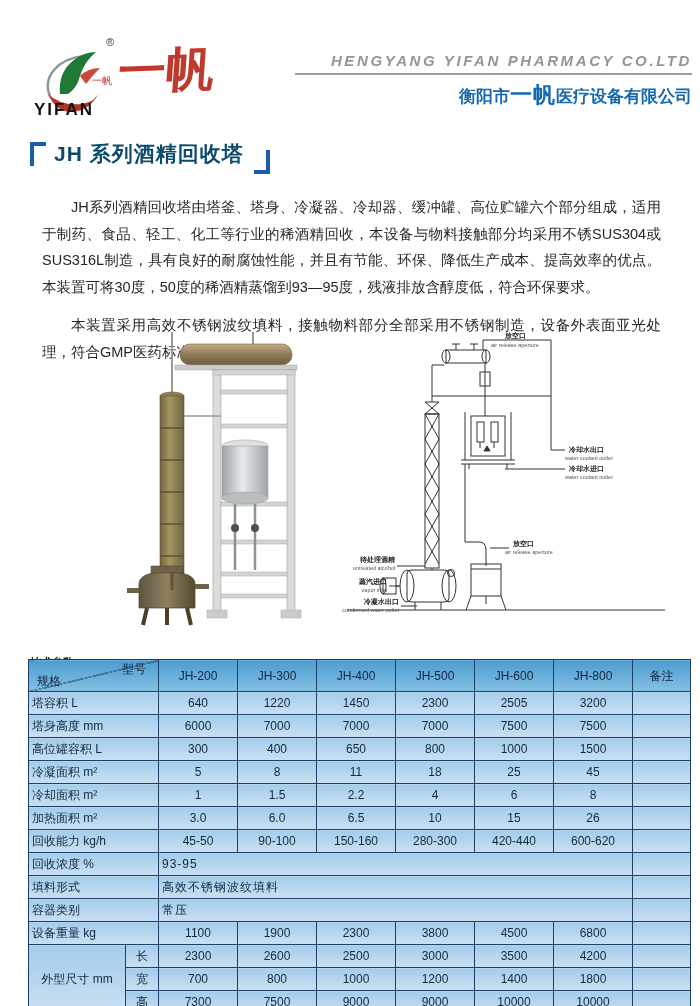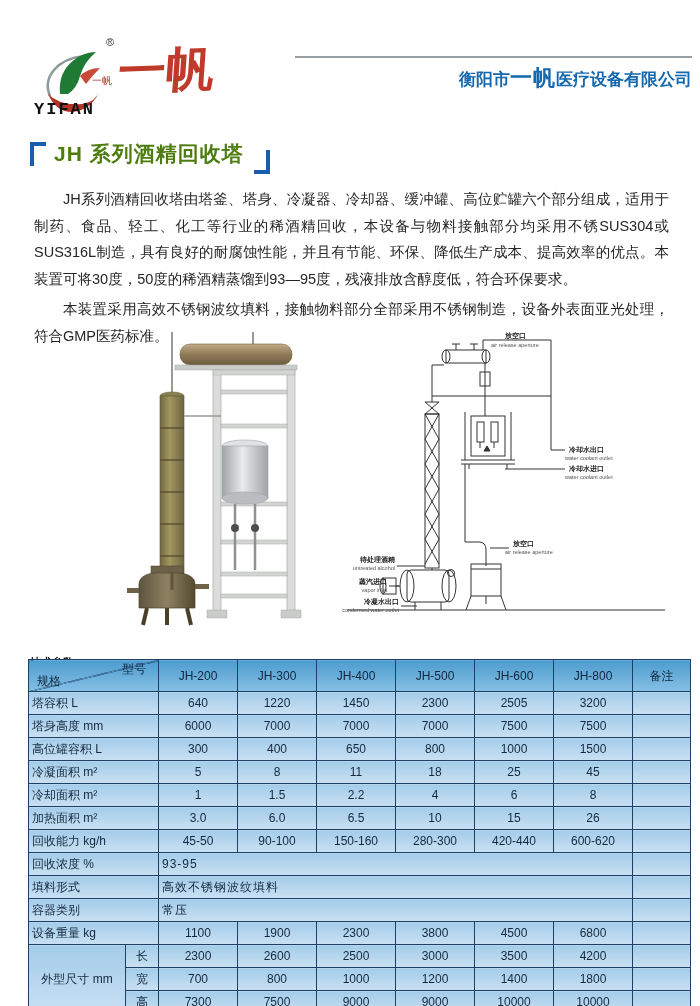--- a/index.html
+++ b/index.html
@@ -2,44 +2,44 @@
 <html><head>
 <meta charset="utf-8">
 <style>
   html,body{margin:0;padding:0;}
   body{width:700px;height:1006px;position:relative;background:#ffffff;
        font-family:"Liberation Sans",sans-serif;color:#2b2b2b;overflow:hidden;}
 
   
   .hdr{position:absolute;left:0;top:0;width:700px;height:130px;}
   .logo{position:absolute;left:30px;top:32px;width:92px;height:92px;}
-  .logo-en{position:absolute;left:34px;top:100px;font-family:Liberation Mono, monospace;
+  .logo-en{position:absolute;left:34px;top:100px;font-family:Liberation Sans, sans-serif;
            font-weight:bold;font-size:17px;letter-spacing:2px;color:#111;}
   .brand-cn{position:absolute;left:118px;top:38px;font-size:48px;font-weight:700;
             color:#c03a2b;transform:rotate(-2deg) skewX(-6deg);}
   .hdr-right{position:absolute;left:295px;top:52px;width:397px;text-align:right;}
   .co-en{font-size:15px;font-weight:bold;font-style:italic;color:#8f969c;
          letter-spacing:2.6px;white-space:nowrap;}
   .co-rule{height:2px;background:#98a0a6;margin-top:4px;}
   .co-cn{margin-top:5px;font-size:17px;font-weight:800;color:#1568ae;white-space:nowrap;}
   .co-cn .big{font-size:22px;letter-spacing:1px;}
 
   
   .title-wrap{position:absolute;left:30px;top:140px;height:36px;}
   .brk{display:inline-block;width:12px;height:20px;vertical-align:middle;}
   .brk-l{border-left:4px solid #1a5dab;border-top:4px solid #1a5dab;margin-right:8px;}
   .brk-r{border-right:4px solid #1a5dab;border-bottom:4px solid #1a5dab;margin-left:10px;
          position:relative;top:8px;}
-  .page-title{display:inline-block;font-size:21px;font-weight:bold;color:#4d7c0f;
+  .page-title{display:inline-block;font-size:21px;font-weight:bold;color:#0c4a6e;
               letter-spacing:1px;vertical-align:middle;}
 
   
   .intro{position:absolute;left:30px;top:182px;width:643px;font-size:14.5px;
          line-height:26.5px;text-align:justify;color:#262626;}
-  .intro p{margin:4px;text-indent:2em;}
+  .intro p{margin:12px;text-indent:2em;}
 
   
   .photo{position:absolute;left:125px;top:332px;}
   .schematic{position:absolute;left:333px;top:328px;}
 
   
   .sec-title{position:absolute;left:30px;top:655px;font-size:11px;font-weight:bold;color:#0d0d0d;}
   table.specs{position:absolute;left:28px;top:659px;width:662px;border-collapse:collapse;
               font-size:12px;color:#14293f;table-layout:fixed;}
   table.specs th,table.specs td{border:1px solid #1d4066;height:22px;line-height:14px;
@@ -65,20 +65,21 @@
     <path d="M20,64 Q14,50 24,38 Q34,26 54,24" fill="none" stroke="#8a9a9a" stroke-width="2.5"></path>
     <path d="M30,62 Q28,40 44,28 Q54,20 66,20 Q54,30 50,44 Q47,56 38,62 Z" fill="#1e7a34"></path>
     <path d="M18,62 Q30,74 52,72 Q66,70 70,58 Q62,78 42,80 Q26,80 18,62 Z" fill="#b43327"></path>
     <path d="M50,44 Q58,36 70,36 Q62,44 56,52 Z" fill="#c84a38"></path>
     <text x="62" y="52" font-size="10" fill="#b43327">一帆</text>
     <text x="76" y="14" font-size="11" fill="#333">®</text>
   </svg>
   <div class="logo-en">YIFAN</div>
   <div class="brand-cn">一帆</div>
   <div class="hdr-right">
+    <div class="co-en">HENGYANG YIFAN PHARMACY CO.LTD</div>
     <div class="co-rule"></div>
     <div class="co-cn"><span>衡阳市</span><span class="big">一帆</span><span>医疗设备有限公司</span></div>
   </div>
 </div>
 
 <div class="title-wrap">
   <span class="brk brk-l"></span><span class="page-title">JH 系列酒精回收塔</span><span class="brk brk-r"></span>
 </div>
 
 <div class="intro">

